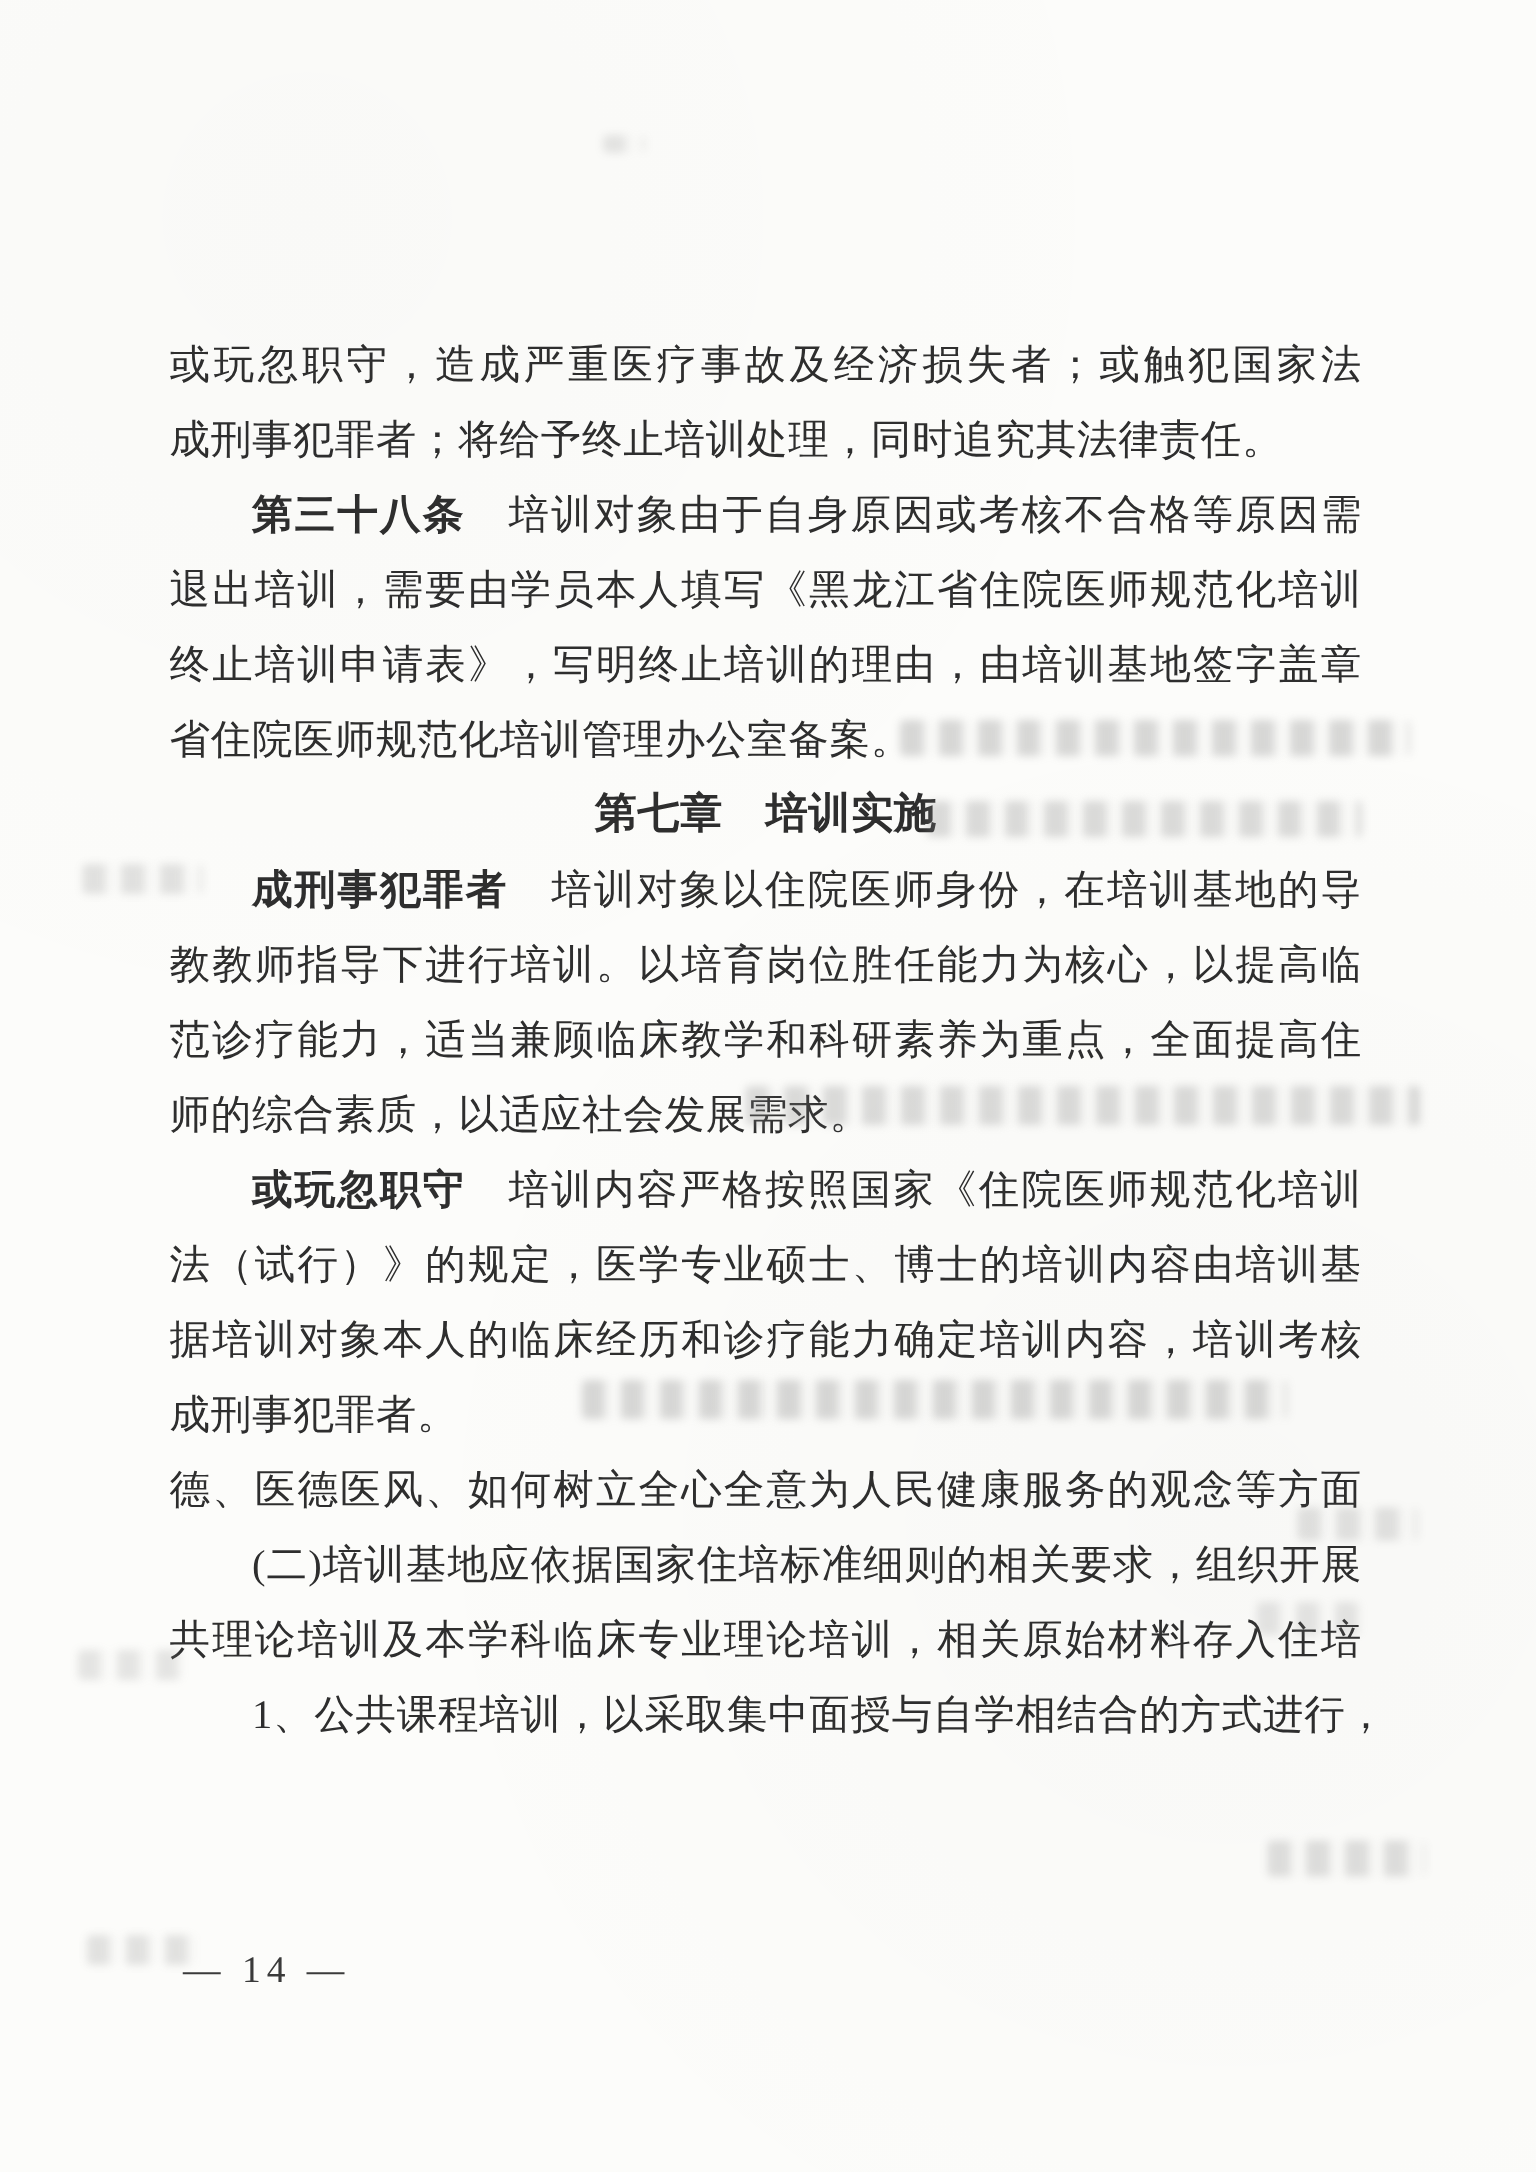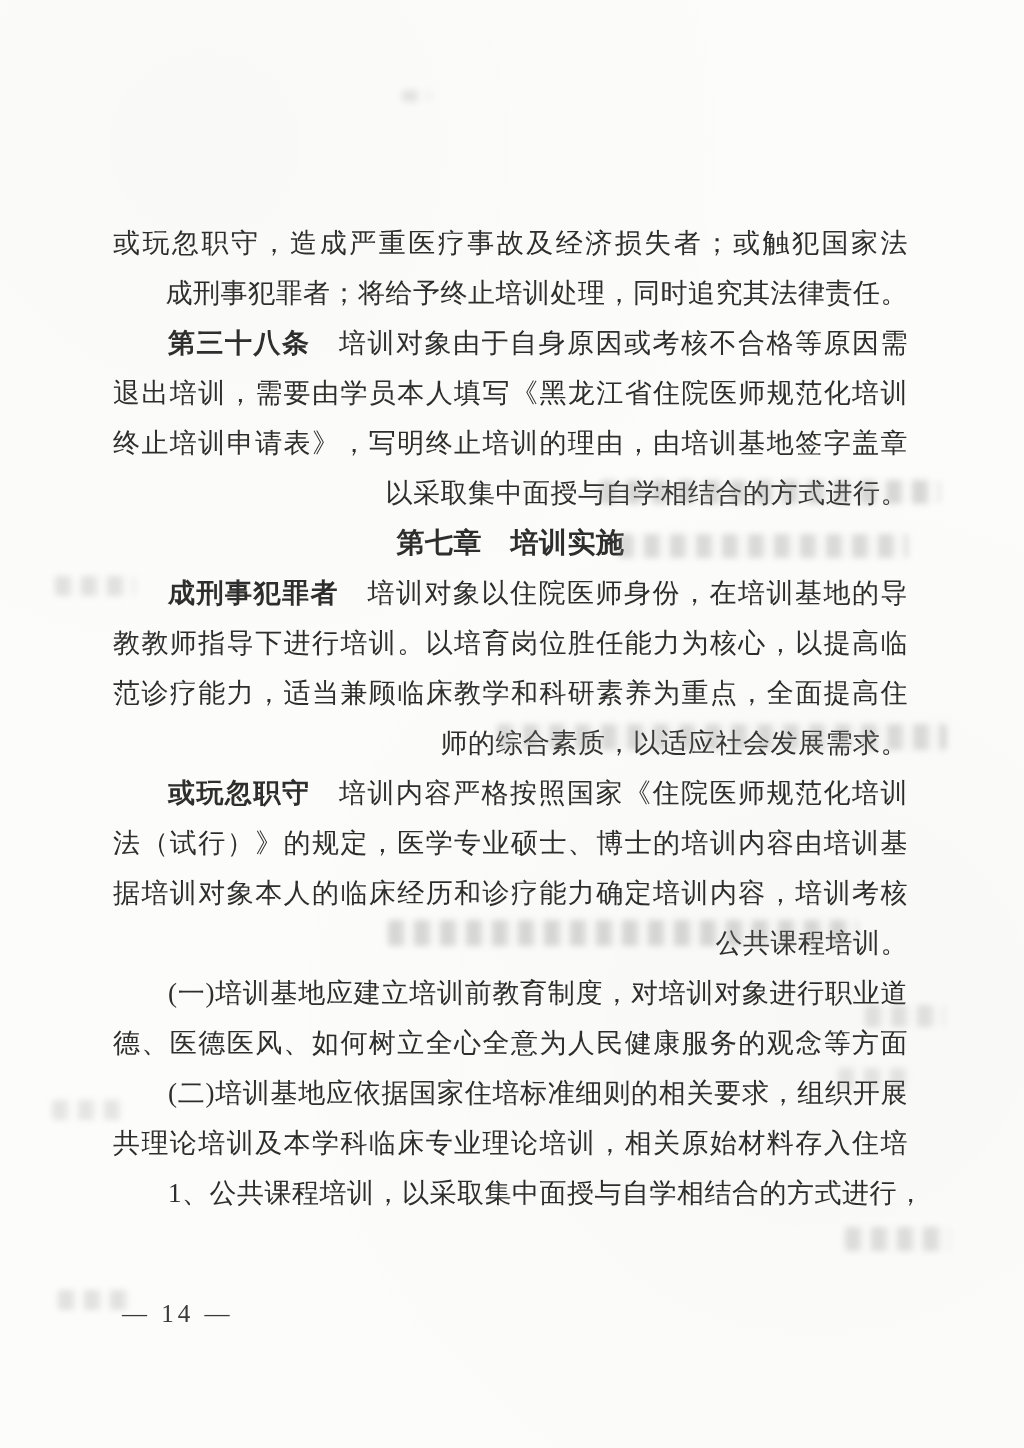--- a/index.html
+++ b/index.html
@@ -22,21 +22,21 @@
     left:113px;top:218px;
     width:795px;
     color:#2e2e2e;
     font-size:27px;
     letter-spacing:0.5px;
   }
   .line{
     height:50px;
     line-height:50px;
     white-space:nowrap;
-    text-align:right;
+    text-align:left;
   }
   .line.justify{
     white-space:normal;
     text-align:justify;
     text-align-last:justify;
     overflow:hidden;
   }
   .line.indent{ padding-left:55px; }
   .line.indent.justify{ padding-left:0; text-indent:55px; }
   .line.center{
@@ -70,31 +70,30 @@
 <body>
 
 <div class="page">
 
   <div class="textcol">
       <div class="line justify">或玩忽职守，造成严重医疗事故及经济损失者；或触犯国家法律，构</div>
       <div class="line">成刑事犯罪者；将给予终止培训处理，同时追究其法律责任。</div>
       <div class="line justify indent"><b>第三十八条</b>　培训对象由于自身原因或考核不合格等原因需要</div>
       <div class="line justify">退出培训，需要由学员本人填写《黑龙江省住院医师规范化培训顺延、</div>
       <div class="line justify">终止培训申请表》，写明终止培训的理由，由培训基地签字盖章并报</div>
-      <div class="line">以采取集中面授与自学相结合的方式进行。</div>
+      <div class="line">省住院医师规范化培训管理办公室备案。</div>
       <div class="line center">第七章　培训实施</div>
       <div class="line justify indent"><b>成刑事犯罪者</b>　培训对象以住院医师身份，在培训基地的导师、带</div>
       <div class="line justify">教教师指导下进行培训。以培育岗位胜任能力为核心，以提高临床规</div>
       <div class="line justify">范诊疗能力，适当兼顾临床教学和科研素养为重点，全面提高住院医</div>
       <div class="line">师的综合素质，以适应社会发展需求。</div>
       <div class="line justify indent"><b>或玩忽职守</b>　培训内容严格按照国家《住院医师规范化培训管理办</div>
       <div class="line justify">法（试行）》的规定，医学专业硕士、博士的培训内容由培训基地根</div>
       <div class="line justify">据培训对象本人的临床经历和诊疗能力确定培训内容，培训考核与其</div>
-      <div class="line">公共课程培训。</div>
-      <div class="line justify indent">(一)培训基地应建立培训前教育制度，对培训对象进行职业道</div>
+      <div class="line">成刑事犯罪者。</div>
       <div class="line justify">德、医德医风、如何树立全心全意为人民健康服务的观念等方面的教</div>
       <div class="line justify indent">(二)培训基地应依据国家住培标准细则的相关要求，组织开展公</div>
       <div class="line justify">共理论培训及本学科临床专业理论培训，相关原始材料存入住培管理</div>
       <div class="line indent">1、公共课程培训，以采取集中面授与自学相结合的方式进行，</div>
     </div>
 
   <div class="pagenum">— 14 —</div>
 
   <div class="smudge" style="left:402px;top:90px;width:28px;height:12px;opacity:.35;"></div>
   <div class="smudge" style="left:600px;top:480px;width:340px;height:24px;opacity:.55;"></div>

